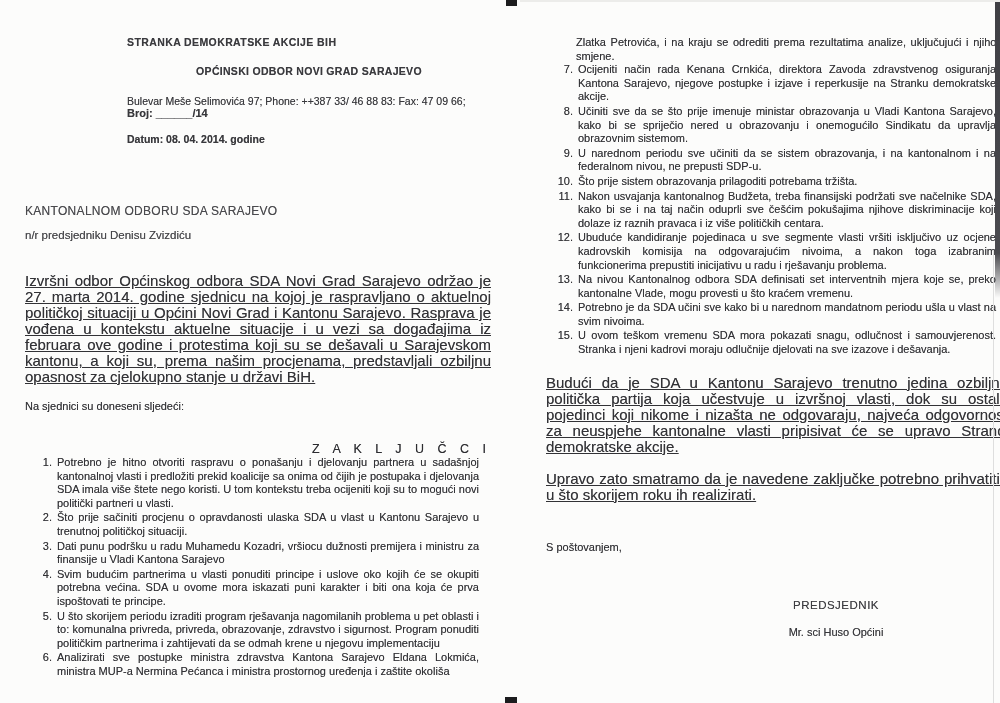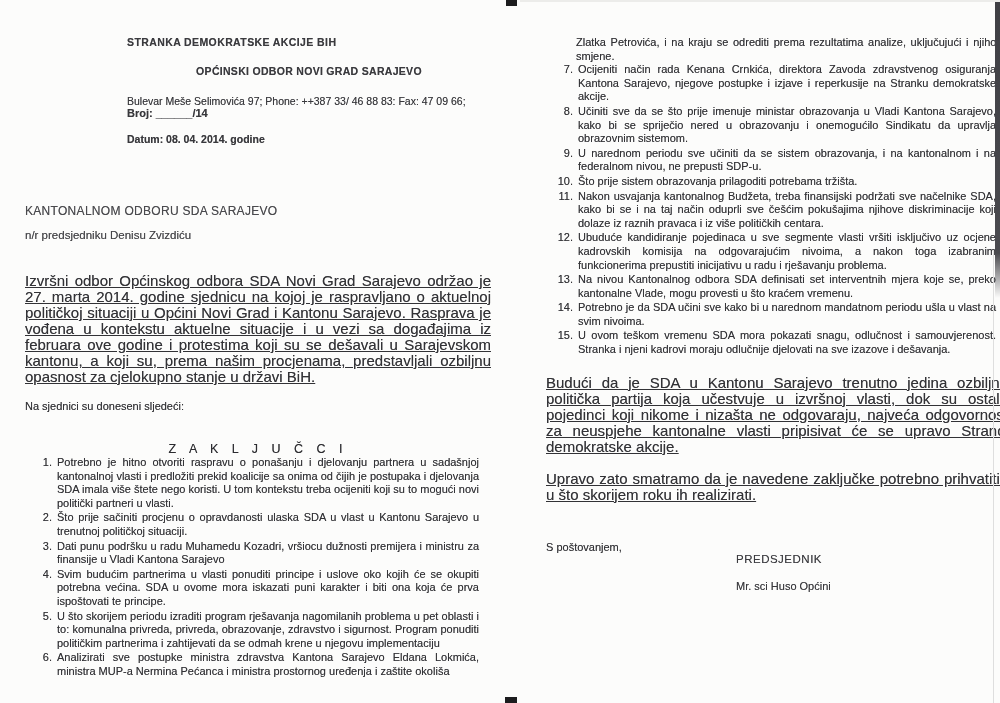--- a/index.html
+++ b/index.html
@@ -25,30 +25,30 @@
   .lh-datum{font-size:10.5px;font-weight:bold;color:#38383c;}
 
   .recipient{margin-top:26px;}
   .recipient-line1{font-size:12px;color:#4a4a4e;letter-spacing:.3px;}
   .recipient-line2{font-size:11.5px;color:#454549;margin-top:11px;}
 
   .para{font-size:15px;line-height:16px;text-align:justify;text-decoration:underline;}
   .intro{margin-top:32px;}
   .lead-in{margin-top:15px;font-size:11px;}
 
-  .concl-heading{margin-top:30px;text-align:center;font-size:12.5px;letter-spacing:5px;color:#2c2c30;}
+  .concl-heading{margin-top:30px;text-align:right;font-size:12.5px;letter-spacing:5px;color:#2c2c30;}
 
   ol.concl{margin:0;padding-left:30px;}
   ol.concl li{font-size:11px;line-height:13.6px;text-align:justify;padding-left:2px;margin:0 12px 1px 0;}
   .list-1-6{margin-top:30px;}
   .continuation{margin-left:30px;font-size:11px;line-height:13.6px;text-align:justify;}
   .closing-p1{margin-top:18px;}
   .closing-p2{margin-top:16px;}
   .salutation{margin-top:38px;font-size:11px;}
-  .signature{margin-left:190px;width:200px;}
+  .signature{margin-top:46px;margin-left:190px;width:200px;text-align:center;}
   .sig-title{font-size:11.5px;letter-spacing:.5px;color:#3c3c40;}
   .sig-name{font-size:11px;margin-top:15px;color:#38383c;}
 
   
   .artifact{position:absolute;}
   .tick-top{left:506px;top:0;width:11px;height:6px;background:#1c1c1e;}
   .tick-bottom{left:505px;top:697px;width:12px;height:6px;background:#1c1c1e;}
   .edge-strip{left:995px;top:0;width:5px;height:298px;background:linear-gradient(#3f3f44,#4a4a4f 85%,rgba(74,74,79,0));}
   .edge-line{left:993px;top:250px;width:1px;height:453px;background:#dedede;}
   .top-line{left:520px;top:0;width:480px;height:2px;background:#ececea;}

